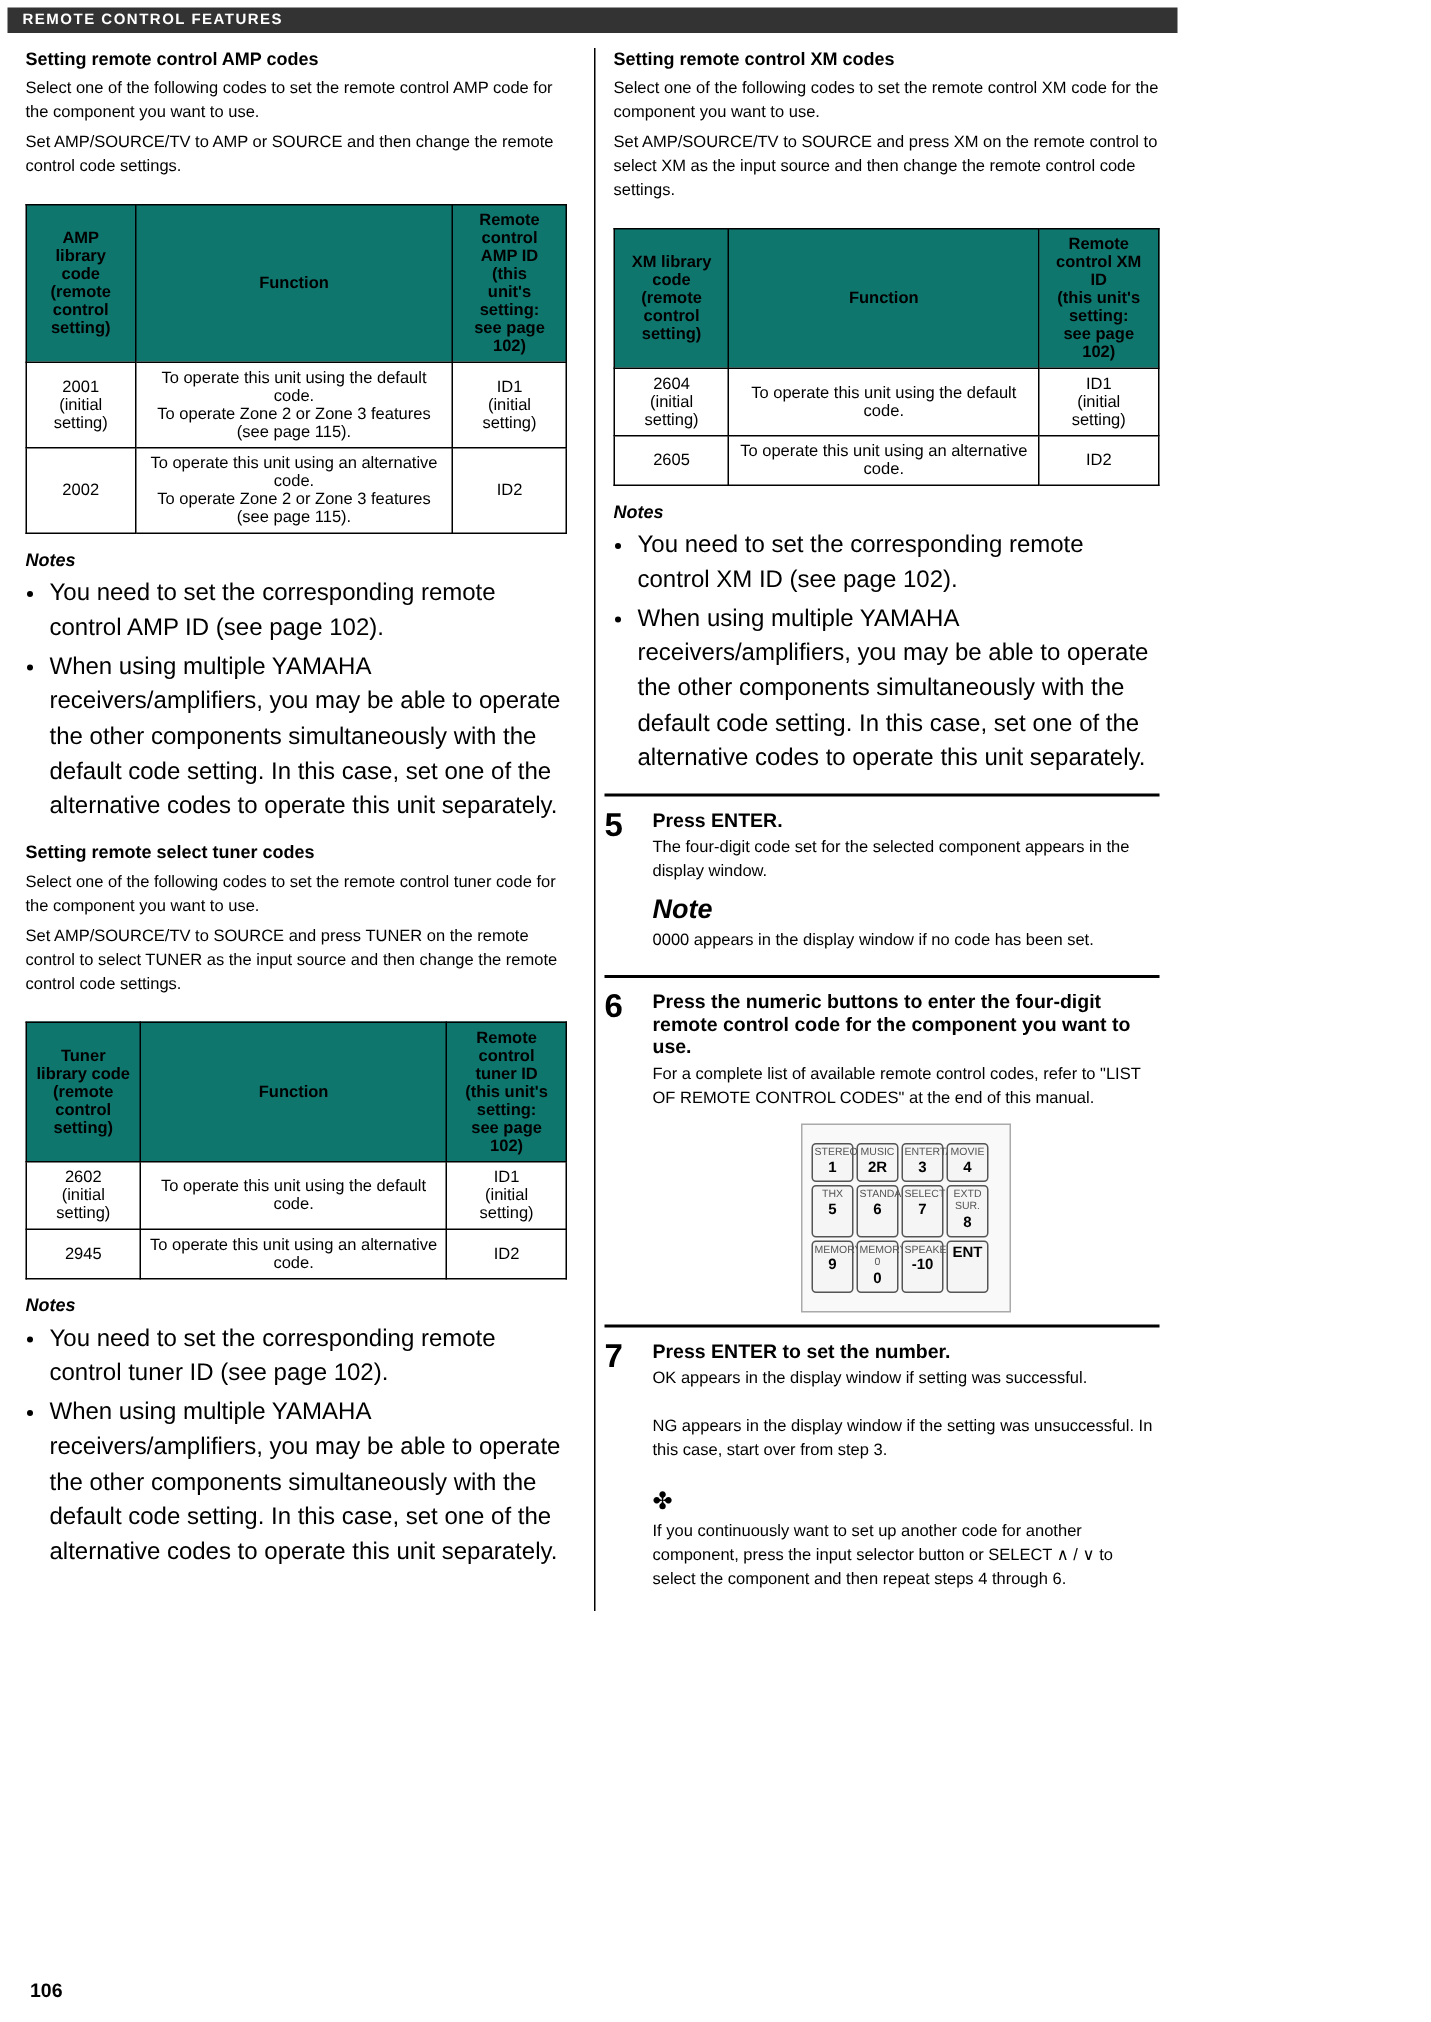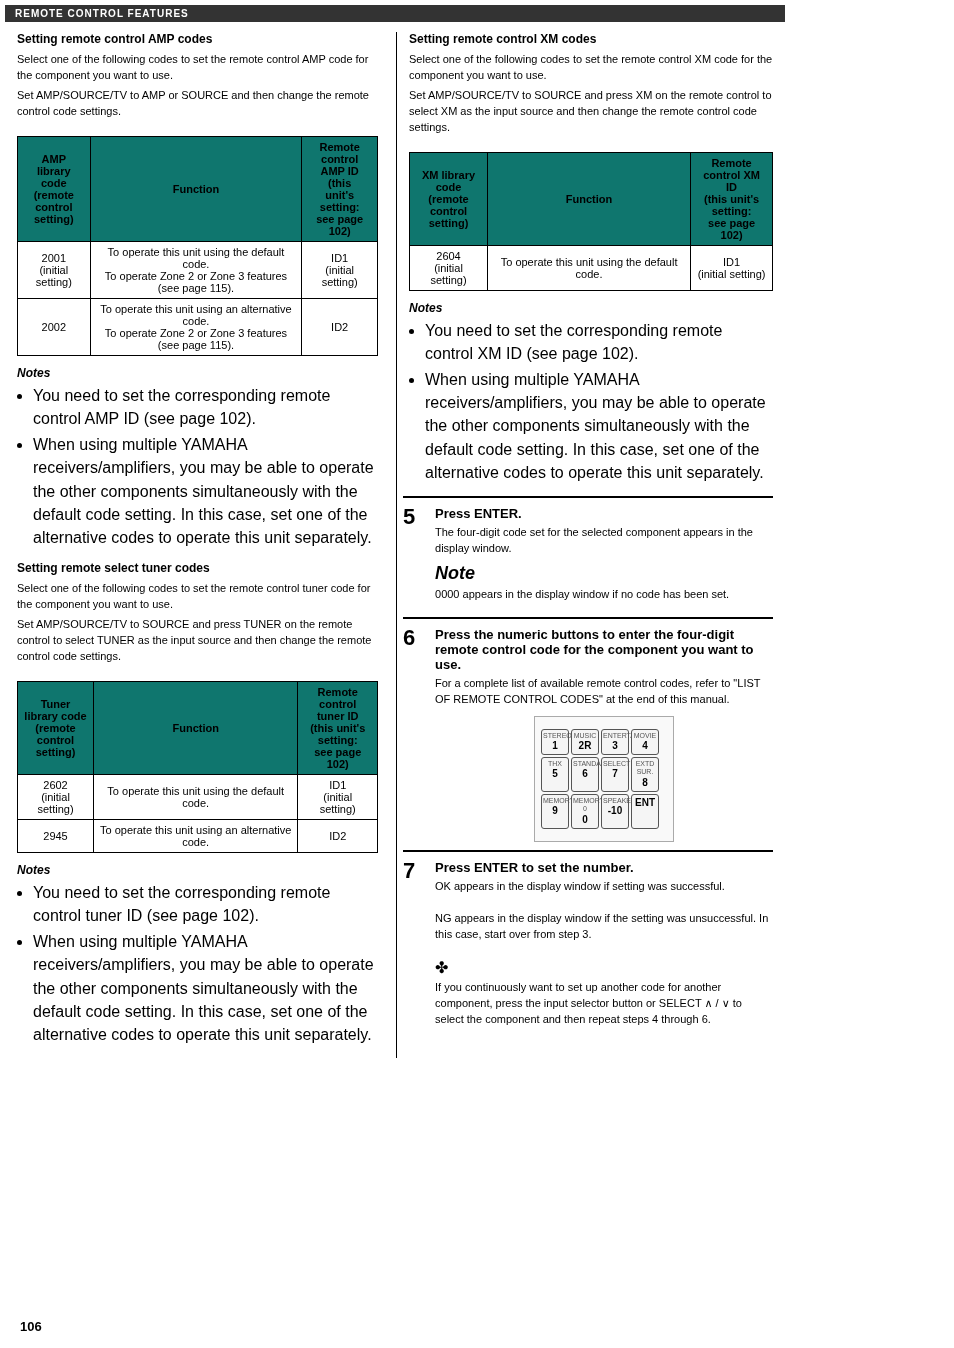--- a/index.html
+++ b/index.html
@@ -256,20 +256,25 @@
               <th>XM library<br>code<br>(remote<br>control<br>setting)</th>
               <th>Function</th>
               <th>Remote<br>control XM<br>ID<br>(this unit's<br>setting:<br>see page 102)</th>
             </tr>
           </thead>
           <tbody>
             <tr>
               <td>2604<br>(initial setting)</td>
               <td class="left-text">To operate this unit using the default code.</td>
               <td>ID1<br>(initial setting)</td>
+            </tr>
+            <tr>
+              <td>2605</td>
+              <td class="left-text">To operate this unit using an alternative code.</td>
+              <td>ID2</td>
             </tr>
           </tbody>
         </table>
 
         <div class="notes-title">Notes</div>
         <ul class="notes-list">
           <li><span>You need to set the corresponding remote control XM ID (see page 102).</span></li>
           <li><span>When using multiple YAMAHA receivers/amplifiers, you may be able to operate the other components simultaneously with the default code setting. In this case, set one of the alternative codes to operate this unit separately.</span></li>
         </ul>
       </div>

